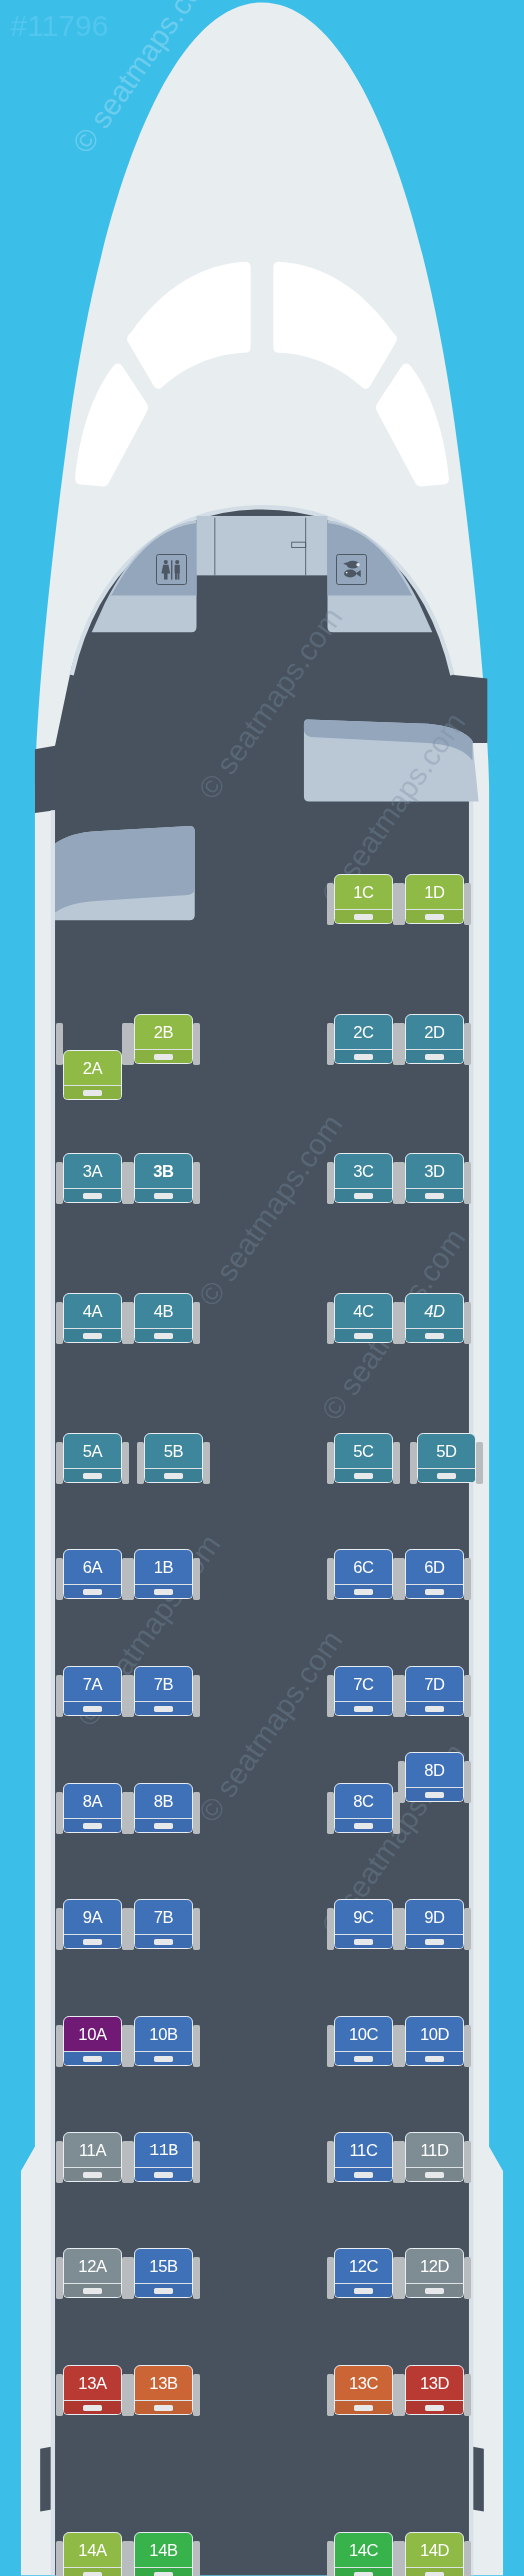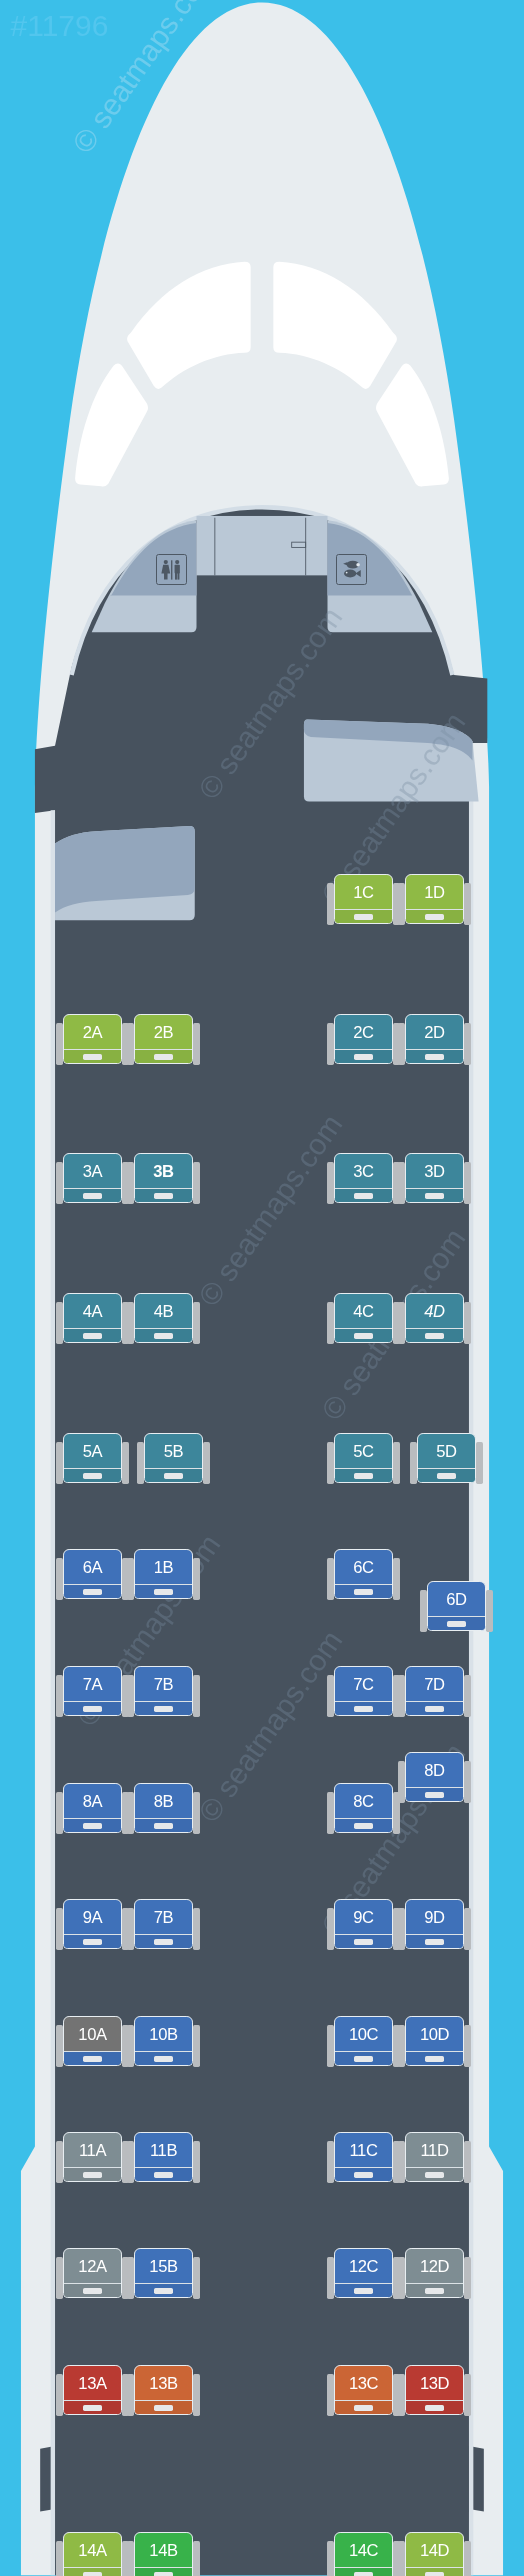--- a/index.html
+++ b/index.html
@@ -102,480 +102,480 @@
     <div class="arm" style="left:66px"></div>
     <div class="back" style="background: rgb(143, 186, 69);">
       <div class="cushion" style="background: rgb(143, 186, 69);"></div>
       <div class="tab"></div>
       <div class="lbl">1D</div>
     </div>
   </div>
       <div class="seat" style="left: 56px; top: 1014px;">
     <div class="arm" style="left:0"></div>
     <div class="arm" style="left:66px"></div>
+    <div class="back" style="background: rgb(143, 186, 69); margin-top: 36px;">
+      <div class="cushion" style="background: rgb(143, 186, 69);"></div>
+      <div class="tab"></div>
+      <div class="lbl">2A</div>
+    </div>
+  </div>
+      <div class="seat" style="left: 127px; top: 1014px;">
+    <div class="arm" style="left:0"></div>
+    <div class="arm" style="left:66px"></div>
     <div class="back" style="background: rgb(143, 186, 69);">
       <div class="cushion" style="background: rgb(143, 186, 69);"></div>
       <div class="tab"></div>
-      <div class="lbl">2A</div>
-    </div>
-  </div>
-      <div class="seat" style="left: 127px; top: 1014px;">
+      <div class="lbl">2B</div>
+    </div>
+  </div>
+      <div class="seat" style="left: 327px; top: 1014px;">
+    <div class="arm" style="left:0"></div>
+    <div class="arm" style="left:66px"></div>
+    <div class="back" style="background: rgb(61, 134, 155);">
+      <div class="cushion" style="background: rgb(61, 134, 155);"></div>
+      <div class="tab"></div>
+      <div class="lbl">2C</div>
+    </div>
+  </div>
+      <div class="seat" style="left: 398px; top: 1014px;">
+    <div class="arm" style="left:0"></div>
+    <div class="arm" style="left:66px"></div>
+    <div class="back" style="background: rgb(61, 134, 155);">
+      <div class="cushion" style="background: rgb(61, 134, 155);"></div>
+      <div class="tab"></div>
+      <div class="lbl">2D</div>
+    </div>
+  </div>
+      <div class="seat" style="left: 56px; top: 1153px;">
+    <div class="arm" style="left:0"></div>
+    <div class="arm" style="left:66px"></div>
+    <div class="back" style="background: rgb(61, 134, 155);">
+      <div class="cushion" style="background: rgb(61, 134, 155);"></div>
+      <div class="tab"></div>
+      <div class="lbl">3A</div>
+    </div>
+  </div>
+      <div class="seat" style="left: 127px; top: 1153px;">
+    <div class="arm" style="left:0"></div>
+    <div class="arm" style="left:66px"></div>
+    <div class="back" style="background: rgb(61, 134, 155); font-weight: bold;">
+      <div class="cushion" style="background: rgb(61, 134, 155);"></div>
+      <div class="tab"></div>
+      <div class="lbl">3B</div>
+    </div>
+  </div>
+      <div class="seat" style="left: 327px; top: 1153px;">
+    <div class="arm" style="left:0"></div>
+    <div class="arm" style="left:66px"></div>
+    <div class="back" style="background: rgb(61, 134, 155);">
+      <div class="cushion" style="background: rgb(61, 134, 155);"></div>
+      <div class="tab"></div>
+      <div class="lbl">3C</div>
+    </div>
+  </div>
+      <div class="seat" style="left: 398px; top: 1153px;">
+    <div class="arm" style="left:0"></div>
+    <div class="arm" style="left:66px"></div>
+    <div class="back" style="background: rgb(61, 134, 155);">
+      <div class="cushion" style="background: rgb(61, 134, 155);"></div>
+      <div class="tab"></div>
+      <div class="lbl">3D</div>
+    </div>
+  </div>
+      <div class="seat" style="left: 56px; top: 1293px;">
+    <div class="arm" style="left:0"></div>
+    <div class="arm" style="left:66px"></div>
+    <div class="back" style="background: rgb(61, 134, 155);">
+      <div class="cushion" style="background: rgb(61, 134, 155);"></div>
+      <div class="tab"></div>
+      <div class="lbl">4A</div>
+    </div>
+  </div>
+      <div class="seat" style="left: 127px; top: 1293px;">
+    <div class="arm" style="left:0"></div>
+    <div class="arm" style="left:66px"></div>
+    <div class="back" style="background: rgb(61, 134, 155);">
+      <div class="cushion" style="background: rgb(61, 134, 155);"></div>
+      <div class="tab"></div>
+      <div class="lbl">4B</div>
+    </div>
+  </div>
+      <div class="seat" style="left: 327px; top: 1293px;">
+    <div class="arm" style="left:0"></div>
+    <div class="arm" style="left:66px"></div>
+    <div class="back" style="background: rgb(61, 134, 155);">
+      <div class="cushion" style="background: rgb(61, 134, 155);"></div>
+      <div class="tab"></div>
+      <div class="lbl">4C</div>
+    </div>
+  </div>
+      <div class="seat" style="left: 398px; top: 1293px; font-style: italic;">
+    <div class="arm" style="left:0"></div>
+    <div class="arm" style="left:66px"></div>
+    <div class="back" style="background: rgb(61, 134, 155);">
+      <div class="cushion" style="background: rgb(61, 134, 155);"></div>
+      <div class="tab"></div>
+      <div class="lbl">4D</div>
+    </div>
+  </div>
+      <div class="seat" style="left: 56px; top: 1433px;">
+    <div class="arm" style="left:0"></div>
+    <div class="arm" style="left:66px"></div>
+    <div class="back" style="background: rgb(61, 134, 155);">
+      <div class="cushion" style="background: rgb(61, 134, 155);"></div>
+      <div class="tab"></div>
+      <div class="lbl">5A</div>
+    </div>
+  </div>
+      <div class="seat" style="left: 137px; top: 1433px;">
+    <div class="arm" style="left:0"></div>
+    <div class="arm" style="left:66px"></div>
+    <div class="back" style="background: rgb(61, 134, 155);">
+      <div class="cushion" style="background: rgb(61, 134, 155);"></div>
+      <div class="tab"></div>
+      <div class="lbl">5B</div>
+    </div>
+  </div>
+      <div class="seat" style="left: 327px; top: 1433px;">
+    <div class="arm" style="left:0"></div>
+    <div class="arm" style="left:66px"></div>
+    <div class="back" style="background: rgb(61, 134, 155);">
+      <div class="cushion" style="background: rgb(61, 134, 155);"></div>
+      <div class="tab"></div>
+      <div class="lbl">5C</div>
+    </div>
+  </div>
+      <div class="seat" style="left: 410px; top: 1433px;">
+    <div class="arm" style="left:0"></div>
+    <div class="arm" style="left:66px"></div>
+    <div class="back" style="background: rgb(61, 134, 155);">
+      <div class="cushion" style="background: rgb(61, 134, 155);"></div>
+      <div class="tab"></div>
+      <div class="lbl">5D</div>
+    </div>
+  </div>
+      <div class="seat" style="left: 56px; top: 1549px;">
+    <div class="arm" style="left:0"></div>
+    <div class="arm" style="left:66px"></div>
+    <div class="back" style="background: rgb(63, 113, 185);">
+      <div class="cushion" style="background: rgb(63, 113, 185);"></div>
+      <div class="tab"></div>
+      <div class="lbl">6A</div>
+    </div>
+  </div>
+      <div class="seat" style="left: 127px; top: 1549px;">
+    <div class="arm" style="left:0"></div>
+    <div class="arm" style="left:66px"></div>
+    <div class="back" style="background: rgb(63, 113, 185);">
+      <div class="cushion" style="background: rgb(63, 113, 185);"></div>
+      <div class="tab"></div>
+      <div class="lbl">1B</div>
+    </div>
+  </div>
+      <div class="seat" style="left: 327px; top: 1549px;">
+    <div class="arm" style="left:0"></div>
+    <div class="arm" style="left:66px"></div>
+    <div class="back" style="background: rgb(63, 113, 185);">
+      <div class="cushion" style="background: rgb(63, 113, 185);"></div>
+      <div class="tab"></div>
+      <div class="lbl">6C</div>
+    </div>
+  </div>
+      <div class="seat" style="left: 398px; top: 1549px;">
+    <div class="arm" style="left:0"></div>
+    <div class="arm" style="left:66px"></div>
+    <div class="back" style="background: rgb(63, 113, 185);">
+      <div class="cushion" style="background: rgb(63, 113, 185);"></div>
+      <div class="tab"></div>
+      <div class="lbl">6D</div>
+    </div>
+  </div>
+      <div class="seat" style="left: 56px; top: 1666px;">
+    <div class="arm" style="left:0"></div>
+    <div class="arm" style="left:66px"></div>
+    <div class="back" style="background: rgb(63, 113, 185);">
+      <div class="cushion" style="background: rgb(63, 113, 185);"></div>
+      <div class="tab"></div>
+      <div class="lbl">7A</div>
+    </div>
+  </div>
+      <div class="seat" style="left: 127px; top: 1666px;">
+    <div class="arm" style="left:0"></div>
+    <div class="arm" style="left:66px"></div>
+    <div class="back" style="background: rgb(63, 113, 185);">
+      <div class="cushion" style="background: rgb(63, 113, 185);"></div>
+      <div class="tab"></div>
+      <div class="lbl">7B</div>
+    </div>
+  </div>
+      <div class="seat" style="left: 327px; top: 1666px;">
+    <div class="arm" style="left:0"></div>
+    <div class="arm" style="left:66px"></div>
+    <div class="back" style="background: rgb(63, 113, 185);">
+      <div class="cushion" style="background: rgb(63, 113, 185);"></div>
+      <div class="tab"></div>
+      <div class="lbl">7C</div>
+    </div>
+  </div>
+      <div class="seat" style="left: 398px; top: 1666px;">
+    <div class="arm" style="left:0"></div>
+    <div class="arm" style="left:66px"></div>
+    <div class="back" style="background: rgb(63, 113, 185);">
+      <div class="cushion" style="background: rgb(63, 113, 185);"></div>
+      <div class="tab"></div>
+      <div class="lbl">7D</div>
+    </div>
+  </div>
+      <div class="seat" style="left: 56px; top: 1783px;">
+    <div class="arm" style="left:0"></div>
+    <div class="arm" style="left:66px"></div>
+    <div class="back" style="background: rgb(63, 113, 185);">
+      <div class="cushion" style="background: rgb(63, 113, 185);"></div>
+      <div class="tab"></div>
+      <div class="lbl">8A</div>
+    </div>
+  </div>
+      <div class="seat" style="left: 127px; top: 1783px;">
+    <div class="arm" style="left:0"></div>
+    <div class="arm" style="left:66px"></div>
+    <div class="back" style="background: rgb(63, 113, 185);">
+      <div class="cushion" style="background: rgb(63, 113, 185);"></div>
+      <div class="tab"></div>
+      <div class="lbl">8B</div>
+    </div>
+  </div>
+      <div class="seat" style="left: 327px; top: 1783px;">
+    <div class="arm" style="left:0"></div>
+    <div class="arm" style="left:66px"></div>
+    <div class="back" style="background: rgb(63, 113, 185);">
+      <div class="cushion" style="background: rgb(63, 113, 185);"></div>
+      <div class="tab"></div>
+      <div class="lbl">8C</div>
+    </div>
+  </div>
+      <div class="seat" style="left: 398px; top: 1752px;">
+    <div class="arm" style="left:0"></div>
+    <div class="arm" style="left:66px"></div>
+    <div class="back" style="background: rgb(63, 113, 185);">
+      <div class="cushion" style="background: rgb(63, 113, 185);"></div>
+      <div class="tab"></div>
+      <div class="lbl">8D</div>
+    </div>
+  </div>
+      <div class="seat" style="left: 56px; top: 1899px;">
+    <div class="arm" style="left:0"></div>
+    <div class="arm" style="left:66px"></div>
+    <div class="back" style="background: rgb(63, 113, 185);">
+      <div class="cushion" style="background: rgb(63, 113, 185);"></div>
+      <div class="tab"></div>
+      <div class="lbl">9A</div>
+    </div>
+  </div>
+      <div class="seat" style="left: 127px; top: 1899px;">
+    <div class="arm" style="left:0"></div>
+    <div class="arm" style="left:66px"></div>
+    <div class="back" style="background: rgb(63, 113, 185);">
+      <div class="cushion" style="background: rgb(63, 113, 185);"></div>
+      <div class="tab"></div>
+      <div class="lbl">7B</div>
+    </div>
+  </div>
+      <div class="seat" style="left: 327px; top: 1899px;">
+    <div class="arm" style="left:0"></div>
+    <div class="arm" style="left:66px"></div>
+    <div class="back" style="background: rgb(63, 113, 185);">
+      <div class="cushion" style="background: rgb(63, 113, 185);"></div>
+      <div class="tab"></div>
+      <div class="lbl">9C</div>
+    </div>
+  </div>
+      <div class="seat" style="left: 398px; top: 1899px;">
+    <div class="arm" style="left:0"></div>
+    <div class="arm" style="left:66px"></div>
+    <div class="back" style="background: rgb(63, 113, 185);">
+      <div class="cushion" style="background: rgb(63, 113, 185);"></div>
+      <div class="tab"></div>
+      <div class="lbl">9D</div>
+    </div>
+  </div>
+      <div class="seat" style="left: 56px; top: 2016px;">
+    <div class="arm" style="left:0"></div>
+    <div class="arm" style="left:66px"></div>
+    <div class="back" style="background: #701a75;">
+      <div class="cushion" style="background: rgb(63, 113, 185);"></div>
+      <div class="tab"></div>
+      <div class="lbl">10A</div>
+    </div>
+  </div>
+      <div class="seat" style="left: 127px; top: 2016px;">
+    <div class="arm" style="left:0"></div>
+    <div class="arm" style="left:66px"></div>
+    <div class="back" style="background: rgb(63, 113, 185);">
+      <div class="cushion" style="background: rgb(63, 113, 185);"></div>
+      <div class="tab"></div>
+      <div class="lbl">10B</div>
+    </div>
+  </div>
+      <div class="seat" style="left: 327px; top: 2016px;">
+    <div class="arm" style="left:0"></div>
+    <div class="arm" style="left:66px"></div>
+    <div class="back" style="background: rgb(63, 113, 185);">
+      <div class="cushion" style="background: rgb(63, 113, 185);"></div>
+      <div class="tab"></div>
+      <div class="lbl">10C</div>
+    </div>
+  </div>
+      <div class="seat" style="left: 398px; top: 2016px;">
+    <div class="arm" style="left:0"></div>
+    <div class="arm" style="left:66px"></div>
+    <div class="back" style="background: rgb(63, 113, 185);">
+      <div class="cushion" style="background: rgb(63, 113, 185);"></div>
+      <div class="tab"></div>
+      <div class="lbl">10D</div>
+    </div>
+  </div>
+      <div class="seat" style="left: 56px; top: 2132px;">
+    <div class="arm" style="left:0"></div>
+    <div class="arm" style="left:66px"></div>
+    <div class="back" style="background: rgb(126, 141, 147);">
+      <div class="cushion" style="background: rgb(126, 141, 147);"></div>
+      <div class="tab"></div>
+      <div class="lbl">11A</div>
+    </div>
+  </div>
+      <div class="seat" style="left: 127px; top: 2132px;">
+    <div class="arm" style="left:0"></div>
+    <div class="arm" style="left:66px"></div>
+    <div class="back" style="background: rgb(63, 113, 185); font-family: Liberation Mono, monospace;">
+      <div class="cushion" style="background: rgb(63, 113, 185);"></div>
+      <div class="tab"></div>
+      <div class="lbl">11B</div>
+    </div>
+  </div>
+      <div class="seat" style="left: 327px; top: 2132px;">
+    <div class="arm" style="left:0"></div>
+    <div class="arm" style="left:66px"></div>
+    <div class="back" style="background: rgb(63, 113, 185);">
+      <div class="cushion" style="background: rgb(63, 113, 185);"></div>
+      <div class="tab"></div>
+      <div class="lbl">11C</div>
+    </div>
+  </div>
+      <div class="seat" style="left: 398px; top: 2132px;">
+    <div class="arm" style="left:0"></div>
+    <div class="arm" style="left:66px"></div>
+    <div class="back" style="background: rgb(126, 141, 147);">
+      <div class="cushion" style="background: rgb(126, 141, 147);"></div>
+      <div class="tab"></div>
+      <div class="lbl">11D</div>
+    </div>
+  </div>
+      <div class="seat" style="left: 56px; top: 2248px;">
+    <div class="arm" style="left:0"></div>
+    <div class="arm" style="left:66px"></div>
+    <div class="back" style="background: rgb(126, 141, 147);">
+      <div class="cushion" style="background: rgb(126, 141, 147);"></div>
+      <div class="tab"></div>
+      <div class="lbl">12A</div>
+    </div>
+  </div>
+      <div class="seat" style="left: 127px; top: 2248px;">
+    <div class="arm" style="left:0"></div>
+    <div class="arm" style="left:66px"></div>
+    <div class="back" style="background: rgb(63, 113, 185);">
+      <div class="cushion" style="background: rgb(63, 113, 185);"></div>
+      <div class="tab"></div>
+      <div class="lbl">15B</div>
+    </div>
+  </div>
+      <div class="seat" style="left: 327px; top: 2248px;">
+    <div class="arm" style="left:0"></div>
+    <div class="arm" style="left:66px"></div>
+    <div class="back" style="background: rgb(63, 113, 185);">
+      <div class="cushion" style="background: rgb(63, 113, 185);"></div>
+      <div class="tab"></div>
+      <div class="lbl">12C</div>
+    </div>
+  </div>
+      <div class="seat" style="left: 398px; top: 2248px;">
+    <div class="arm" style="left:0"></div>
+    <div class="arm" style="left:66px"></div>
+    <div class="back" style="background: rgb(126, 141, 147);">
+      <div class="cushion" style="background: rgb(126, 141, 147);"></div>
+      <div class="tab"></div>
+      <div class="lbl">12D</div>
+    </div>
+  </div>
+      <div class="seat" style="left: 56px; top: 2365px;">
+    <div class="arm" style="left:0"></div>
+    <div class="arm" style="left:66px"></div>
+    <div class="back" style="background: rgb(185, 58, 50);">
+      <div class="cushion" style="background: rgb(185, 58, 50);"></div>
+      <div class="tab"></div>
+      <div class="lbl">13A</div>
+    </div>
+  </div>
+      <div class="seat" style="left: 127px; top: 2365px;">
+    <div class="arm" style="left:0"></div>
+    <div class="arm" style="left:66px"></div>
+    <div class="back" style="background: rgb(203, 101, 53);">
+      <div class="cushion" style="background: rgb(203, 101, 53);"></div>
+      <div class="tab"></div>
+      <div class="lbl">13B</div>
+    </div>
+  </div>
+      <div class="seat" style="left: 327px; top: 2365px;">
+    <div class="arm" style="left:0"></div>
+    <div class="arm" style="left:66px"></div>
+    <div class="back" style="background: rgb(203, 101, 53);">
+      <div class="cushion" style="background: rgb(203, 101, 53);"></div>
+      <div class="tab"></div>
+      <div class="lbl">13C</div>
+    </div>
+  </div>
+      <div class="seat" style="left: 398px; top: 2365px;">
+    <div class="arm" style="left:0"></div>
+    <div class="arm" style="left:66px"></div>
+    <div class="back" style="background: rgb(185, 58, 50);">
+      <div class="cushion" style="background: rgb(185, 58, 50);"></div>
+      <div class="tab"></div>
+      <div class="lbl">13D</div>
+    </div>
+  </div>
+      <div class="seat" style="left: 56px; top: 2532px;">
     <div class="arm" style="left:0"></div>
     <div class="arm" style="left:66px"></div>
     <div class="back" style="background: rgb(143, 186, 69);">
       <div class="cushion" style="background: rgb(143, 186, 69);"></div>
       <div class="tab"></div>
-      <div class="lbl">2B</div>
-    </div>
-  </div>
-      <div class="seat" style="left: 327px; top: 1014px;">
-    <div class="arm" style="left:0"></div>
-    <div class="arm" style="left:66px"></div>
-    <div class="back" style="background: rgb(61, 134, 155);">
-      <div class="cushion" style="background: rgb(61, 134, 155);"></div>
-      <div class="tab"></div>
-      <div class="lbl">2C</div>
-    </div>
-  </div>
-      <div class="seat" style="left: 398px; top: 1014px;">
-    <div class="arm" style="left:0"></div>
-    <div class="arm" style="left:66px"></div>
-    <div class="back" style="background: rgb(61, 134, 155);">
-      <div class="cushion" style="background: rgb(61, 134, 155);"></div>
-      <div class="tab"></div>
-      <div class="lbl">2D</div>
-    </div>
-  </div>
-      <div class="seat" style="left: 56px; top: 1153px;">
-    <div class="arm" style="left:0"></div>
-    <div class="arm" style="left:66px"></div>
-    <div class="back" style="background: rgb(61, 134, 155);">
-      <div class="cushion" style="background: rgb(61, 134, 155);"></div>
-      <div class="tab"></div>
-      <div class="lbl">3A</div>
-    </div>
-  </div>
-      <div class="seat" style="left: 127px; top: 1153px;">
-    <div class="arm" style="left:0"></div>
-    <div class="arm" style="left:66px"></div>
-    <div class="back" style="background: rgb(61, 134, 155); font-weight: bold;">
-      <div class="cushion" style="background: rgb(61, 134, 155);"></div>
-      <div class="tab"></div>
-      <div class="lbl">3B</div>
-    </div>
-  </div>
-      <div class="seat" style="left: 327px; top: 1153px;">
-    <div class="arm" style="left:0"></div>
-    <div class="arm" style="left:66px"></div>
-    <div class="back" style="background: rgb(61, 134, 155);">
-      <div class="cushion" style="background: rgb(61, 134, 155);"></div>
-      <div class="tab"></div>
-      <div class="lbl">3C</div>
-    </div>
-  </div>
-      <div class="seat" style="left: 398px; top: 1153px;">
-    <div class="arm" style="left:0"></div>
-    <div class="arm" style="left:66px"></div>
-    <div class="back" style="background: rgb(61, 134, 155);">
-      <div class="cushion" style="background: rgb(61, 134, 155);"></div>
-      <div class="tab"></div>
-      <div class="lbl">3D</div>
-    </div>
-  </div>
-      <div class="seat" style="left: 56px; top: 1293px;">
-    <div class="arm" style="left:0"></div>
-    <div class="arm" style="left:66px"></div>
-    <div class="back" style="background: rgb(61, 134, 155);">
-      <div class="cushion" style="background: rgb(61, 134, 155);"></div>
-      <div class="tab"></div>
-      <div class="lbl">4A</div>
-    </div>
-  </div>
-      <div class="seat" style="left: 127px; top: 1293px;">
-    <div class="arm" style="left:0"></div>
-    <div class="arm" style="left:66px"></div>
-    <div class="back" style="background: rgb(61, 134, 155);">
-      <div class="cushion" style="background: rgb(61, 134, 155);"></div>
-      <div class="tab"></div>
-      <div class="lbl">4B</div>
-    </div>
-  </div>
-      <div class="seat" style="left: 327px; top: 1293px;">
-    <div class="arm" style="left:0"></div>
-    <div class="arm" style="left:66px"></div>
-    <div class="back" style="background: rgb(61, 134, 155);">
-      <div class="cushion" style="background: rgb(61, 134, 155);"></div>
-      <div class="tab"></div>
-      <div class="lbl">4C</div>
-    </div>
-  </div>
-      <div class="seat" style="left: 398px; top: 1293px; font-style: italic;">
-    <div class="arm" style="left:0"></div>
-    <div class="arm" style="left:66px"></div>
-    <div class="back" style="background: rgb(61, 134, 155);">
-      <div class="cushion" style="background: rgb(61, 134, 155);"></div>
-      <div class="tab"></div>
-      <div class="lbl">4D</div>
-    </div>
-  </div>
-      <div class="seat" style="left: 56px; top: 1433px;">
-    <div class="arm" style="left:0"></div>
-    <div class="arm" style="left:66px"></div>
-    <div class="back" style="background: rgb(61, 134, 155);">
-      <div class="cushion" style="background: rgb(61, 134, 155);"></div>
-      <div class="tab"></div>
-      <div class="lbl">5A</div>
-    </div>
-  </div>
-      <div class="seat" style="left: 137px; top: 1433px;">
-    <div class="arm" style="left:0"></div>
-    <div class="arm" style="left:66px"></div>
-    <div class="back" style="background: rgb(61, 134, 155);">
-      <div class="cushion" style="background: rgb(61, 134, 155);"></div>
-      <div class="tab"></div>
-      <div class="lbl">5B</div>
-    </div>
-  </div>
-      <div class="seat" style="left: 327px; top: 1433px;">
-    <div class="arm" style="left:0"></div>
-    <div class="arm" style="left:66px"></div>
-    <div class="back" style="background: rgb(61, 134, 155);">
-      <div class="cushion" style="background: rgb(61, 134, 155);"></div>
-      <div class="tab"></div>
-      <div class="lbl">5C</div>
-    </div>
-  </div>
-      <div class="seat" style="left: 410px; top: 1433px;">
-    <div class="arm" style="left:0"></div>
-    <div class="arm" style="left:66px"></div>
-    <div class="back" style="background: rgb(61, 134, 155);">
-      <div class="cushion" style="background: rgb(61, 134, 155);"></div>
-      <div class="tab"></div>
-      <div class="lbl">5D</div>
-    </div>
-  </div>
-      <div class="seat" style="left: 56px; top: 1549px;">
-    <div class="arm" style="left:0"></div>
-    <div class="arm" style="left:66px"></div>
-    <div class="back" style="background: rgb(63, 113, 185);">
-      <div class="cushion" style="background: rgb(63, 113, 185);"></div>
-      <div class="tab"></div>
-      <div class="lbl">6A</div>
-    </div>
-  </div>
-      <div class="seat" style="left: 127px; top: 1549px;">
-    <div class="arm" style="left:0"></div>
-    <div class="arm" style="left:66px"></div>
-    <div class="back" style="background: rgb(63, 113, 185);">
-      <div class="cushion" style="background: rgb(63, 113, 185);"></div>
-      <div class="tab"></div>
-      <div class="lbl">1B</div>
-    </div>
-  </div>
-      <div class="seat" style="left: 327px; top: 1549px;">
-    <div class="arm" style="left:0"></div>
-    <div class="arm" style="left:66px"></div>
-    <div class="back" style="background: rgb(63, 113, 185);">
-      <div class="cushion" style="background: rgb(63, 113, 185);"></div>
-      <div class="tab"></div>
-      <div class="lbl">6C</div>
-    </div>
-  </div>
-      <div class="seat" style="left: 420px; top: 1549px; margin-top: 32px;">
-    <div class="arm" style="left:0"></div>
-    <div class="arm" style="left:66px"></div>
-    <div class="back" style="background: rgb(63, 113, 185);">
-      <div class="cushion" style="background: rgb(63, 113, 185);"></div>
-      <div class="tab"></div>
-      <div class="lbl">6D</div>
-    </div>
-  </div>
-      <div class="seat" style="left: 56px; top: 1666px;">
-    <div class="arm" style="left:0"></div>
-    <div class="arm" style="left:66px"></div>
-    <div class="back" style="background: rgb(63, 113, 185);">
-      <div class="cushion" style="background: rgb(63, 113, 185);"></div>
-      <div class="tab"></div>
-      <div class="lbl">7A</div>
-    </div>
-  </div>
-      <div class="seat" style="left: 127px; top: 1666px;">
-    <div class="arm" style="left:0"></div>
-    <div class="arm" style="left:66px"></div>
-    <div class="back" style="background: rgb(63, 113, 185);">
-      <div class="cushion" style="background: rgb(63, 113, 185);"></div>
-      <div class="tab"></div>
-      <div class="lbl">7B</div>
-    </div>
-  </div>
-      <div class="seat" style="left: 327px; top: 1666px;">
-    <div class="arm" style="left:0"></div>
-    <div class="arm" style="left:66px"></div>
-    <div class="back" style="background: rgb(63, 113, 185);">
-      <div class="cushion" style="background: rgb(63, 113, 185);"></div>
-      <div class="tab"></div>
-      <div class="lbl">7C</div>
-    </div>
-  </div>
-      <div class="seat" style="left: 398px; top: 1666px;">
-    <div class="arm" style="left:0"></div>
-    <div class="arm" style="left:66px"></div>
-    <div class="back" style="background: rgb(63, 113, 185);">
-      <div class="cushion" style="background: rgb(63, 113, 185);"></div>
-      <div class="tab"></div>
-      <div class="lbl">7D</div>
-    </div>
-  </div>
-      <div class="seat" style="left: 56px; top: 1783px;">
-    <div class="arm" style="left:0"></div>
-    <div class="arm" style="left:66px"></div>
-    <div class="back" style="background: rgb(63, 113, 185);">
-      <div class="cushion" style="background: rgb(63, 113, 185);"></div>
-      <div class="tab"></div>
-      <div class="lbl">8A</div>
-    </div>
-  </div>
-      <div class="seat" style="left: 127px; top: 1783px;">
-    <div class="arm" style="left:0"></div>
-    <div class="arm" style="left:66px"></div>
-    <div class="back" style="background: rgb(63, 113, 185);">
-      <div class="cushion" style="background: rgb(63, 113, 185);"></div>
-      <div class="tab"></div>
-      <div class="lbl">8B</div>
-    </div>
-  </div>
-      <div class="seat" style="left: 327px; top: 1783px;">
-    <div class="arm" style="left:0"></div>
-    <div class="arm" style="left:66px"></div>
-    <div class="back" style="background: rgb(63, 113, 185);">
-      <div class="cushion" style="background: rgb(63, 113, 185);"></div>
-      <div class="tab"></div>
-      <div class="lbl">8C</div>
-    </div>
-  </div>
-      <div class="seat" style="left: 398px; top: 1752px;">
-    <div class="arm" style="left:0"></div>
-    <div class="arm" style="left:66px"></div>
-    <div class="back" style="background: rgb(63, 113, 185);">
-      <div class="cushion" style="background: rgb(63, 113, 185);"></div>
-      <div class="tab"></div>
-      <div class="lbl">8D</div>
-    </div>
-  </div>
-      <div class="seat" style="left: 56px; top: 1899px;">
-    <div class="arm" style="left:0"></div>
-    <div class="arm" style="left:66px"></div>
-    <div class="back" style="background: rgb(63, 113, 185);">
-      <div class="cushion" style="background: rgb(63, 113, 185);"></div>
-      <div class="tab"></div>
-      <div class="lbl">9A</div>
-    </div>
-  </div>
-      <div class="seat" style="left: 127px; top: 1899px;">
-    <div class="arm" style="left:0"></div>
-    <div class="arm" style="left:66px"></div>
-    <div class="back" style="background: rgb(63, 113, 185);">
-      <div class="cushion" style="background: rgb(63, 113, 185);"></div>
-      <div class="tab"></div>
-      <div class="lbl">7B</div>
-    </div>
-  </div>
-      <div class="seat" style="left: 327px; top: 1899px;">
-    <div class="arm" style="left:0"></div>
-    <div class="arm" style="left:66px"></div>
-    <div class="back" style="background: rgb(63, 113, 185);">
-      <div class="cushion" style="background: rgb(63, 113, 185);"></div>
-      <div class="tab"></div>
-      <div class="lbl">9C</div>
-    </div>
-  </div>
-      <div class="seat" style="left: 398px; top: 1899px;">
-    <div class="arm" style="left:0"></div>
-    <div class="arm" style="left:66px"></div>
-    <div class="back" style="background: rgb(63, 113, 185);">
-      <div class="cushion" style="background: rgb(63, 113, 185);"></div>
-      <div class="tab"></div>
-      <div class="lbl">9D</div>
-    </div>
-  </div>
-      <div class="seat" style="left: 56px; top: 2016px;">
-    <div class="arm" style="left:0"></div>
-    <div class="arm" style="left:66px"></div>
-    <div class="back" style="background: #737373;">
-      <div class="cushion" style="background: rgb(63, 113, 185);"></div>
-      <div class="tab"></div>
-      <div class="lbl">10A</div>
-    </div>
-  </div>
-      <div class="seat" style="left: 127px; top: 2016px;">
-    <div class="arm" style="left:0"></div>
-    <div class="arm" style="left:66px"></div>
-    <div class="back" style="background: rgb(63, 113, 185);">
-      <div class="cushion" style="background: rgb(63, 113, 185);"></div>
-      <div class="tab"></div>
-      <div class="lbl">10B</div>
-    </div>
-  </div>
-      <div class="seat" style="left: 327px; top: 2016px;">
-    <div class="arm" style="left:0"></div>
-    <div class="arm" style="left:66px"></div>
-    <div class="back" style="background: rgb(63, 113, 185);">
-      <div class="cushion" style="background: rgb(63, 113, 185);"></div>
-      <div class="tab"></div>
-      <div class="lbl">10C</div>
-    </div>
-  </div>
-      <div class="seat" style="left: 398px; top: 2016px;">
-    <div class="arm" style="left:0"></div>
-    <div class="arm" style="left:66px"></div>
-    <div class="back" style="background: rgb(63, 113, 185);">
-      <div class="cushion" style="background: rgb(63, 113, 185);"></div>
-      <div class="tab"></div>
-      <div class="lbl">10D</div>
-    </div>
-  </div>
-      <div class="seat" style="left: 56px; top: 2132px;">
-    <div class="arm" style="left:0"></div>
-    <div class="arm" style="left:66px"></div>
-    <div class="back" style="background: rgb(126, 141, 147);">
-      <div class="cushion" style="background: rgb(126, 141, 147);"></div>
-      <div class="tab"></div>
-      <div class="lbl">11A</div>
-    </div>
-  </div>
-      <div class="seat" style="left: 127px; top: 2132px;">
-    <div class="arm" style="left:0"></div>
-    <div class="arm" style="left:66px"></div>
-    <div class="back" style="background: rgb(63, 113, 185);">
-      <div class="cushion" style="background: rgb(63, 113, 185);"></div>
-      <div class="tab"></div>
-      <div class="lbl">11B</div>
-    </div>
-  </div>
-      <div class="seat" style="left: 327px; top: 2132px;">
-    <div class="arm" style="left:0"></div>
-    <div class="arm" style="left:66px"></div>
-    <div class="back" style="background: rgb(63, 113, 185);">
-      <div class="cushion" style="background: rgb(63, 113, 185);"></div>
-      <div class="tab"></div>
-      <div class="lbl">11C</div>
-    </div>
-  </div>
-      <div class="seat" style="left: 398px; top: 2132px;">
-    <div class="arm" style="left:0"></div>
-    <div class="arm" style="left:66px"></div>
-    <div class="back" style="background: rgb(126, 141, 147);">
-      <div class="cushion" style="background: rgb(126, 141, 147);"></div>
-      <div class="tab"></div>
-      <div class="lbl">11D</div>
-    </div>
-  </div>
-      <div class="seat" style="left: 56px; top: 2248px;">
-    <div class="arm" style="left:0"></div>
-    <div class="arm" style="left:66px"></div>
-    <div class="back" style="background: rgb(126, 141, 147);">
-      <div class="cushion" style="background: rgb(126, 141, 147);"></div>
-      <div class="tab"></div>
-      <div class="lbl">12A</div>
-    </div>
-  </div>
-      <div class="seat" style="left: 127px; top: 2248px;">
-    <div class="arm" style="left:0"></div>
-    <div class="arm" style="left:66px"></div>
-    <div class="back" style="background: rgb(63, 113, 185);">
-      <div class="cushion" style="background: rgb(63, 113, 185);"></div>
-      <div class="tab"></div>
-      <div class="lbl">15B</div>
-    </div>
-  </div>
-      <div class="seat" style="left: 327px; top: 2248px;">
-    <div class="arm" style="left:0"></div>
-    <div class="arm" style="left:66px"></div>
-    <div class="back" style="background: rgb(63, 113, 185);">
-      <div class="cushion" style="background: rgb(63, 113, 185);"></div>
-      <div class="tab"></div>
-      <div class="lbl">12C</div>
-    </div>
-  </div>
-      <div class="seat" style="left: 398px; top: 2248px;">
-    <div class="arm" style="left:0"></div>
-    <div class="arm" style="left:66px"></div>
-    <div class="back" style="background: rgb(126, 141, 147);">
-      <div class="cushion" style="background: rgb(126, 141, 147);"></div>
-      <div class="tab"></div>
-      <div class="lbl">12D</div>
-    </div>
-  </div>
-      <div class="seat" style="left: 56px; top: 2365px;">
-    <div class="arm" style="left:0"></div>
-    <div class="arm" style="left:66px"></div>
-    <div class="back" style="background: rgb(185, 58, 50);">
-      <div class="cushion" style="background: rgb(185, 58, 50);"></div>
-      <div class="tab"></div>
-      <div class="lbl">13A</div>
-    </div>
-  </div>
-      <div class="seat" style="left: 127px; top: 2365px;">
-    <div class="arm" style="left:0"></div>
-    <div class="arm" style="left:66px"></div>
-    <div class="back" style="background: rgb(203, 101, 53);">
-      <div class="cushion" style="background: rgb(203, 101, 53);"></div>
-      <div class="tab"></div>
-      <div class="lbl">13B</div>
-    </div>
-  </div>
-      <div class="seat" style="left: 327px; top: 2365px;">
-    <div class="arm" style="left:0"></div>
-    <div class="arm" style="left:66px"></div>
-    <div class="back" style="background: rgb(203, 101, 53);">
-      <div class="cushion" style="background: rgb(203, 101, 53);"></div>
-      <div class="tab"></div>
-      <div class="lbl">13C</div>
-    </div>
-  </div>
-      <div class="seat" style="left: 398px; top: 2365px;">
-    <div class="arm" style="left:0"></div>
-    <div class="arm" style="left:66px"></div>
-    <div class="back" style="background: rgb(185, 58, 50);">
-      <div class="cushion" style="background: rgb(185, 58, 50);"></div>
-      <div class="tab"></div>
-      <div class="lbl">13D</div>
-    </div>
-  </div>
-      <div class="seat" style="left: 56px; top: 2532px;">
+      <div class="lbl">14A</div>
+    </div>
+  </div>
+      <div class="seat" style="left: 127px; top: 2532px;">
+    <div class="arm" style="left:0"></div>
+    <div class="arm" style="left:66px"></div>
+    <div class="back" style="background: rgb(56, 178, 74);">
+      <div class="cushion" style="background: rgb(56, 178, 74);"></div>
+      <div class="tab"></div>
+      <div class="lbl">14B</div>
+    </div>
+  </div>
+      <div class="seat" style="left: 327px; top: 2532px;">
+    <div class="arm" style="left:0"></div>
+    <div class="arm" style="left:66px"></div>
+    <div class="back" style="background: rgb(56, 178, 74);">
+      <div class="cushion" style="background: rgb(56, 178, 74);"></div>
+      <div class="tab"></div>
+      <div class="lbl">14C</div>
+    </div>
+  </div>
+      <div class="seat" style="left: 398px; top: 2532px;">
     <div class="arm" style="left:0"></div>
     <div class="arm" style="left:66px"></div>
     <div class="back" style="background: rgb(143, 186, 69);">
       <div class="cushion" style="background: rgb(143, 186, 69);"></div>
       <div class="tab"></div>
-      <div class="lbl">14A</div>
-    </div>
-  </div>
-      <div class="seat" style="left: 127px; top: 2532px;">
-    <div class="arm" style="left:0"></div>
-    <div class="arm" style="left:66px"></div>
-    <div class="back" style="background: rgb(56, 178, 74);">
-      <div class="cushion" style="background: rgb(56, 178, 74);"></div>
-      <div class="tab"></div>
-      <div class="lbl">14B</div>
-    </div>
-  </div>
-      <div class="seat" style="left: 327px; top: 2532px;">
-    <div class="arm" style="left:0"></div>
-    <div class="arm" style="left:66px"></div>
-    <div class="back" style="background: rgb(56, 178, 74);">
-      <div class="cushion" style="background: rgb(56, 178, 74);"></div>
-      <div class="tab"></div>
-      <div class="lbl">14C</div>
-    </div>
-  </div>
-      <div class="seat" style="left: 398px; top: 2532px;">
-    <div class="arm" style="left:0"></div>
-    <div class="arm" style="left:66px"></div>
-    <div class="back" style="background: rgb(143, 186, 69);">
-      <div class="cushion" style="background: rgb(143, 186, 69);"></div>
-      <div class="tab"></div>
       <div class="lbl">14D</div>
     </div>
   </div>
     </div>
 </div>
 
 
 </body></html>

